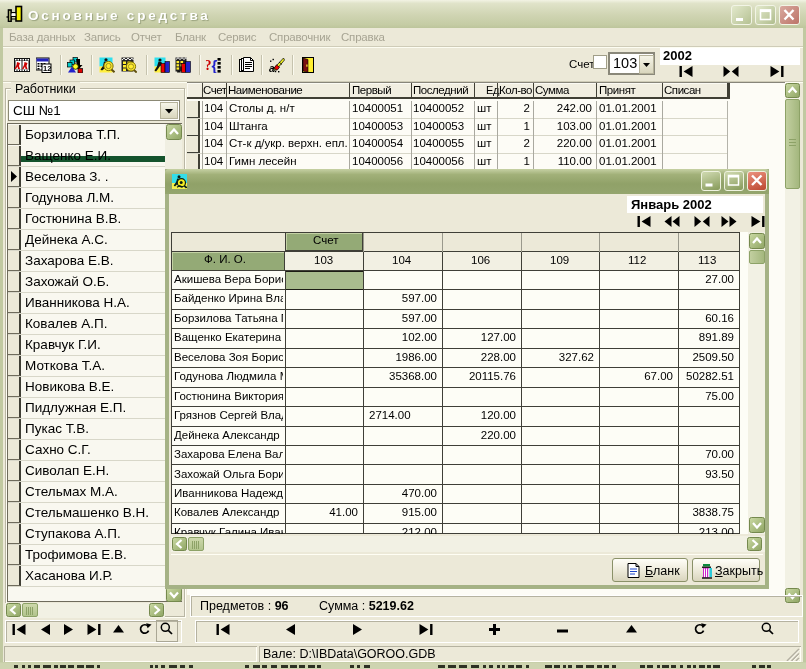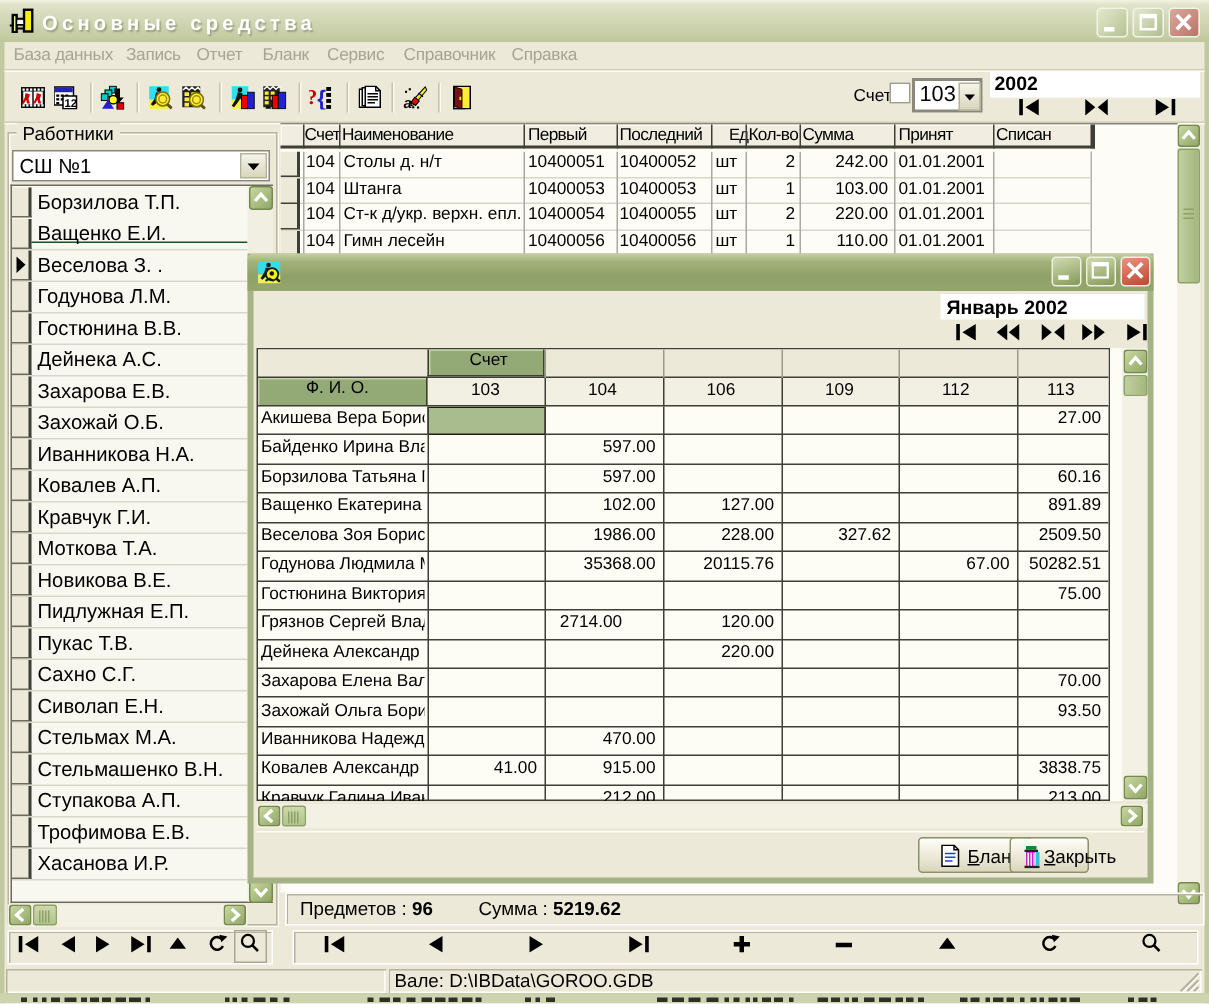--- a/index.html
+++ b/index.html
@@ -207,21 +207,21 @@
       </svg></span>
     <div class="abs" style="left:5px;top:88px;width:180px;height:529px;border:1px solid #b9b6a4;box-shadow:inset 1px 1px 0 #fffef4,1px 1px 0 #fffef4"></div>
     <div class="abs" style="left:11px;top:82px;padding:0 4px;background:#ece9d8;font-size:12.5px">Работники</div>
     <div class="abs" style="left:8px;top:100px;width:172px;height:21px;background:#fff;border:1px solid #8b8975">
       <span class="abs" style="left:4px;top:2px;font-size:13.5px">СШ №1</span>
       <span class="abs" style="left:151px;top:1px;width:18px;height:17px;background:linear-gradient(#f5f4e8,#d9d6bd);border:1px solid #b5b29a"><svg width="16" height="15" viewBox="0 0 16 15">
           <path d="M4 6 L8 10.5 L12 6 Z" fill="#000"></path>
         </svg></span>
     </div>
     <div class="abs" style="left:7px;top:123px;width:175px;height:479px;background:#f9f8f0;border:1px solid #6e6b5c;border-right:none;overflow:hidden">
-      <div class="abs" style="left:0;top:1px;width:157px;height:37px;border-bottom:1px solid #14532d">
+      <div class="abs" style="left:0;top:1px;width:157px;height:37px;border-bottom:6px solid #14532d">
         <span class="abs" style="left:0;top:0;width:13px;height:20px;background:#ece9d8;border-right:2px solid #403f35;border-bottom:1px solid #6e6b5c"></span>
         <span class="abs" style="left:17px;top:2px;font-size:13.5px;white-space:nowrap">Борзилова Т.П.</span>
       </div>
       <div class="abs" style="left:0;top:22px;width:157px;height:21px;border-bottom:1px solid #d8d7c9">
         <span class="abs" style="left:0;top:0;width:13px;height:20px;background:#ece9d8;border-right:2px solid #403f35;border-bottom:1px solid #6e6b5c"></span>
         <span class="abs" style="left:17px;top:2px;font-size:13.5px;white-space:nowrap">Ващенко Е.И.</span>
       </div>
       <div class="abs" style="left:0;top:43px;width:157px;height:21px;border-bottom:1px solid #d8d7c9">
         <span class="abs" style="left:0;top:0;width:13px;height:20px;background:#ece9d8;border-right:2px solid #403f35;border-bottom:1px solid #6e6b5c">
           <svg style="position:absolute;left:2px;top:4px" width="8" height="11" viewBox="0 0 8 11">
@@ -713,21 +713,21 @@
               <span class="abs" style="left:270px;top:2px;width:74px;text-align:right">20115.76</span>
               <span class="abs" style="left:427px;top:2px;width:74px;text-align:right">67.00</span>
               <span class="abs" style="left:506px;top:2px;width:56px;text-align:right">50282.51</span>
             </div>
             <div class="abs" style="left:0;top:116.69999999999999px;width:567px;height:19.45px;border-bottom:1px solid #3f3f37;font-size:11.5px">
               <span class="abs" style="left:2px;top:2px;width:109px;white-space:nowrap;overflow:hidden">Гостюнина Виктория</span>
               <span class="abs" style="left:506px;top:2px;width:56px;text-align:right">75.00</span>
             </div>
             <div class="abs" style="left:0;top:136.15px;width:567px;height:19.45px;border-bottom:1px solid #3f3f37;font-size:11.5px">
               <span class="abs" style="left:2px;top:2px;width:109px;white-space:nowrap;overflow:hidden">Грязнов Сергей Влад</span>
-              <span class="abs" style="left:185px;top:2px;width:74px;text-align:center">2714.00</span>
+              <span class="abs" style="left:197px;top:2px;width:74px;text-align:left">2714.00</span>
               <span class="abs" style="left:270px;top:2px;width:74px;text-align:right">120.00</span>
             </div>
             <div class="abs" style="left:0;top:155.6px;width:567px;height:19.45px;border-bottom:1px solid #3f3f37;font-size:11.5px">
               <span class="abs" style="left:2px;top:2px;width:109px;white-space:nowrap;overflow:hidden">Дейнека Александр С</span>
               <span class="abs" style="left:270px;top:2px;width:74px;text-align:right">220.00</span>
             </div>
             <div class="abs" style="left:0;top:175.04999999999998px;width:567px;height:19.45px;border-bottom:1px solid #3f3f37;font-size:11.5px">
               <span class="abs" style="left:2px;top:2px;width:109px;white-space:nowrap;overflow:hidden">Захарова Елена Вале</span>
               <span class="abs" style="left:506px;top:2px;width:56px;text-align:right">70.00</span>
             </div>
@@ -815,21 +815,21 @@
               <path d="M1 0.5 h8 l3 3 v11 h-11 z" fill="#fff" stroke="#000"></path>
               <path d="M9 0.5 v3 h3" fill="none" stroke="#000"></path>
               <g stroke="#1c46c8">
                 <line x1="3" y1="6" x2="10" y2="6"></line>
                 <line x1="3" y1="8.5" x2="10" y2="8.5"></line>
                 <line x1="3" y1="11" x2="8" y2="11"></line>
               </g>
             </svg></span>
           <span class="abs" style="left:32px;top:5px;font-size:12.5px"><u>Б</u>ланк</span>
         </div>
-        <div class="abs" style="left:504px;top:364px;width:53px;height:24px;background:linear-gradient(#fffef8,#ece9d8 55%,#d9d5bd);border:1px solid #8a9168;border-radius:3px">
+        <div class="abs" style="left:523px;top:364px;width:68px;height:24px;background:linear-gradient(#fffef8,#ece9d8 55%,#d9d5bd);border:1px solid #8a9168;border-radius:3px">
           <span class="navg" style="left:7px;top:4px"><svg width="14" height="16" viewBox="0 0 14 16">
               <rect x="3" y="1" width="7" height="2.5" fill="#0a8a3c"></rect>
               <rect x="2" y="3.5" width="9" height="1.5" fill="#222"></rect>
               <rect x="3" y="5" width="6" height="10" fill="#cc22cc"></rect>
               <g fill="#fff">
                 <rect x="4" y="5.5" width="1" height="9"></rect>
                 <rect x="6" y="5.5" width="1" height="9"></rect>
                 <rect x="8" y="5.5" width="0.8" height="9"></rect>
               </g>
               <rect x="9.5" y="5" width="2.5" height="9" fill="#2cc8d8"></rect>

